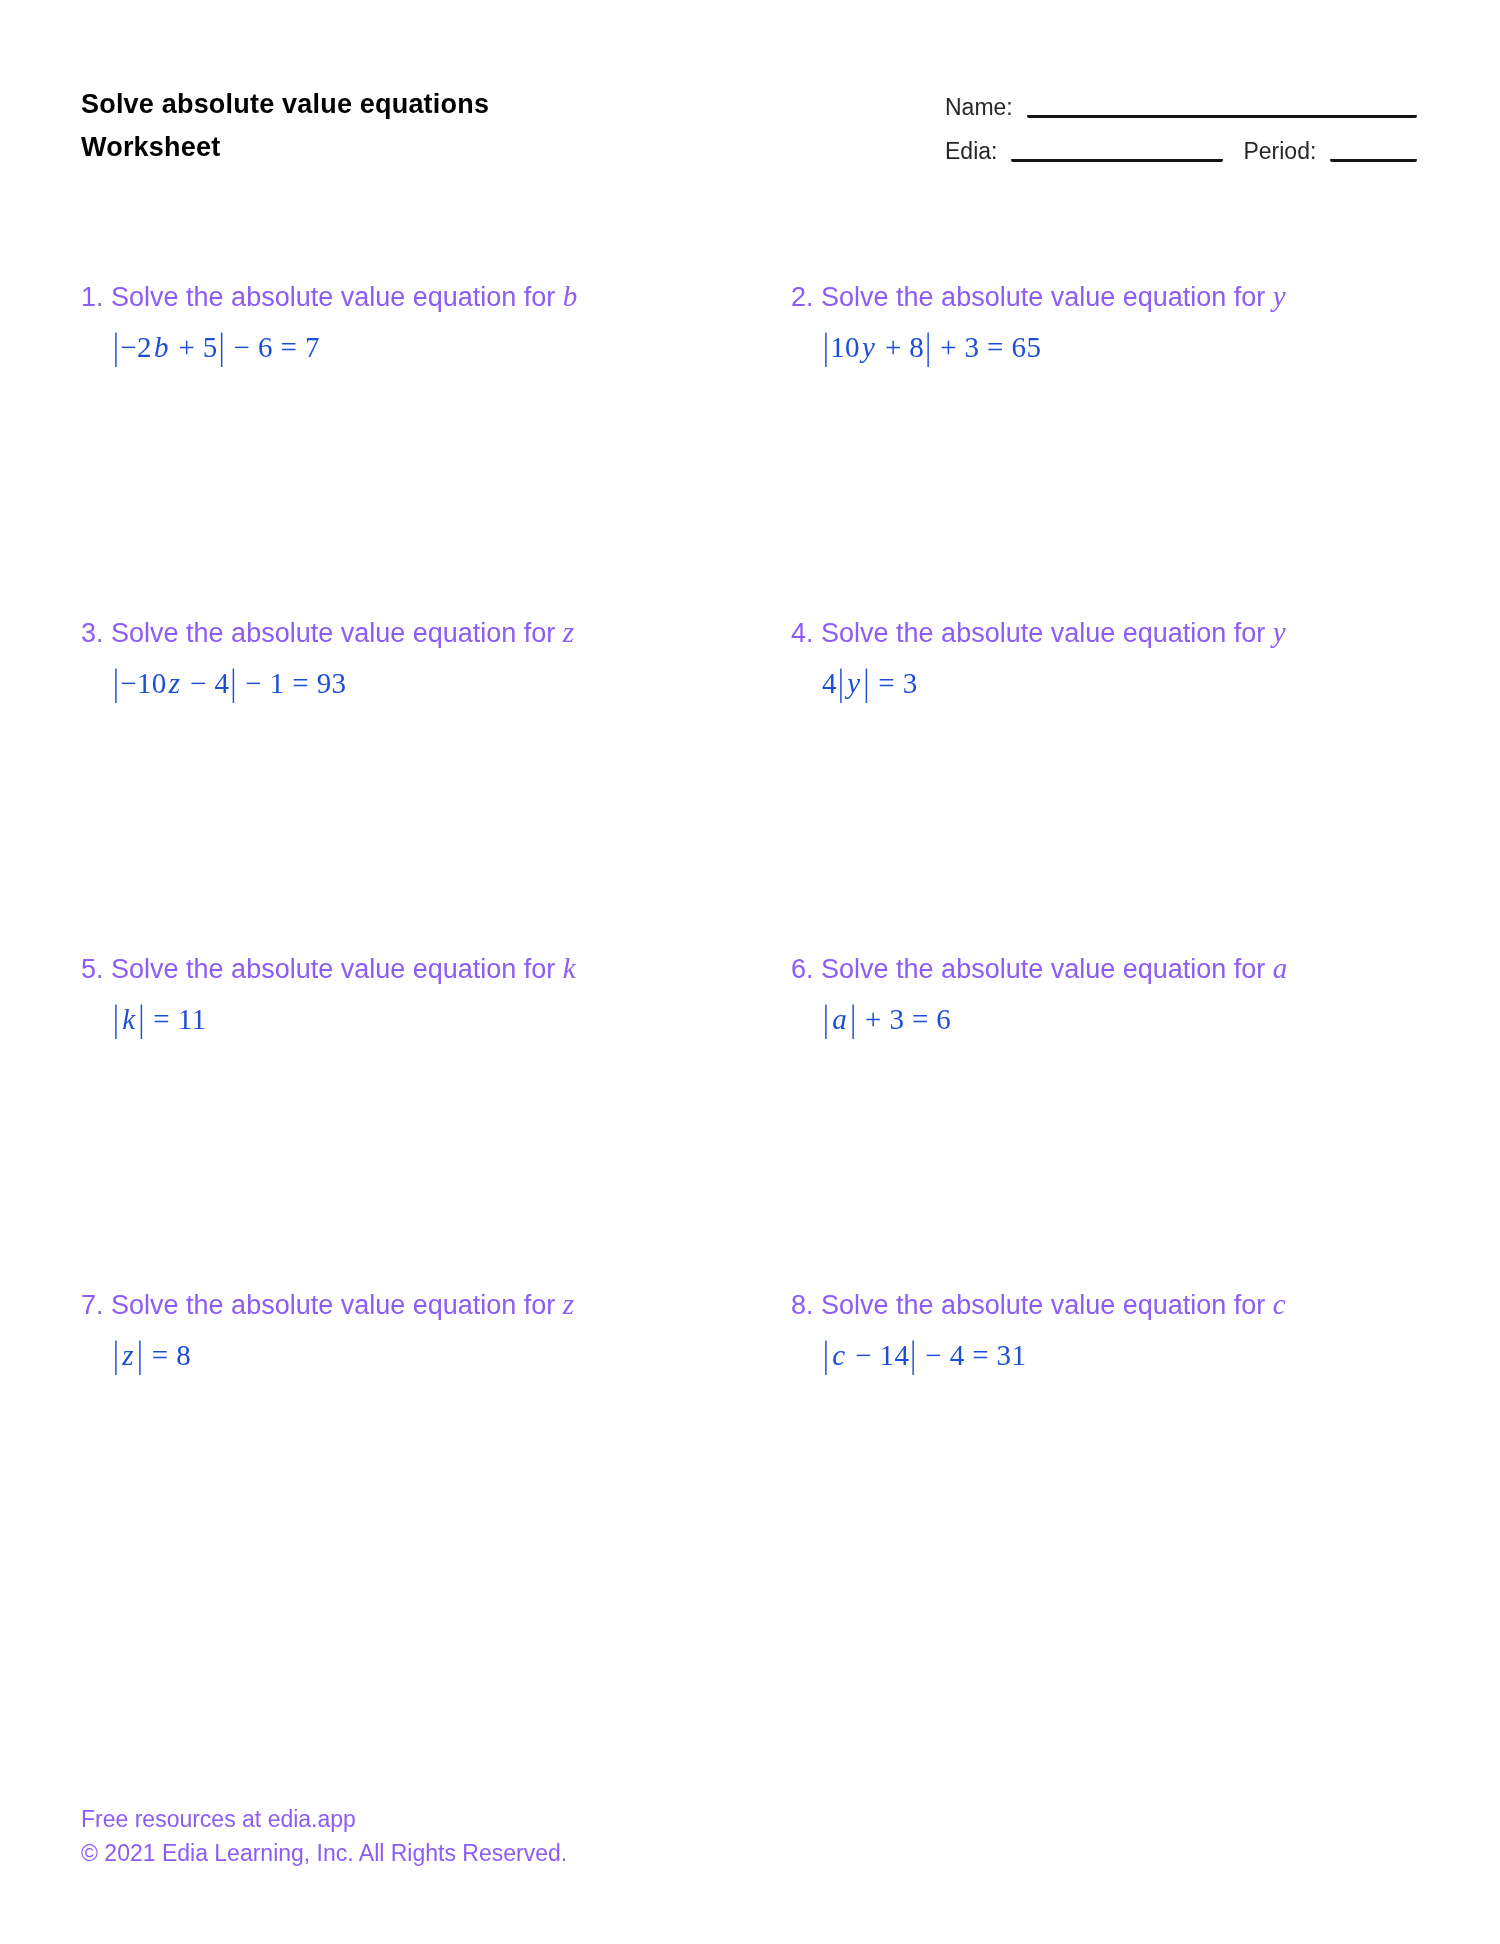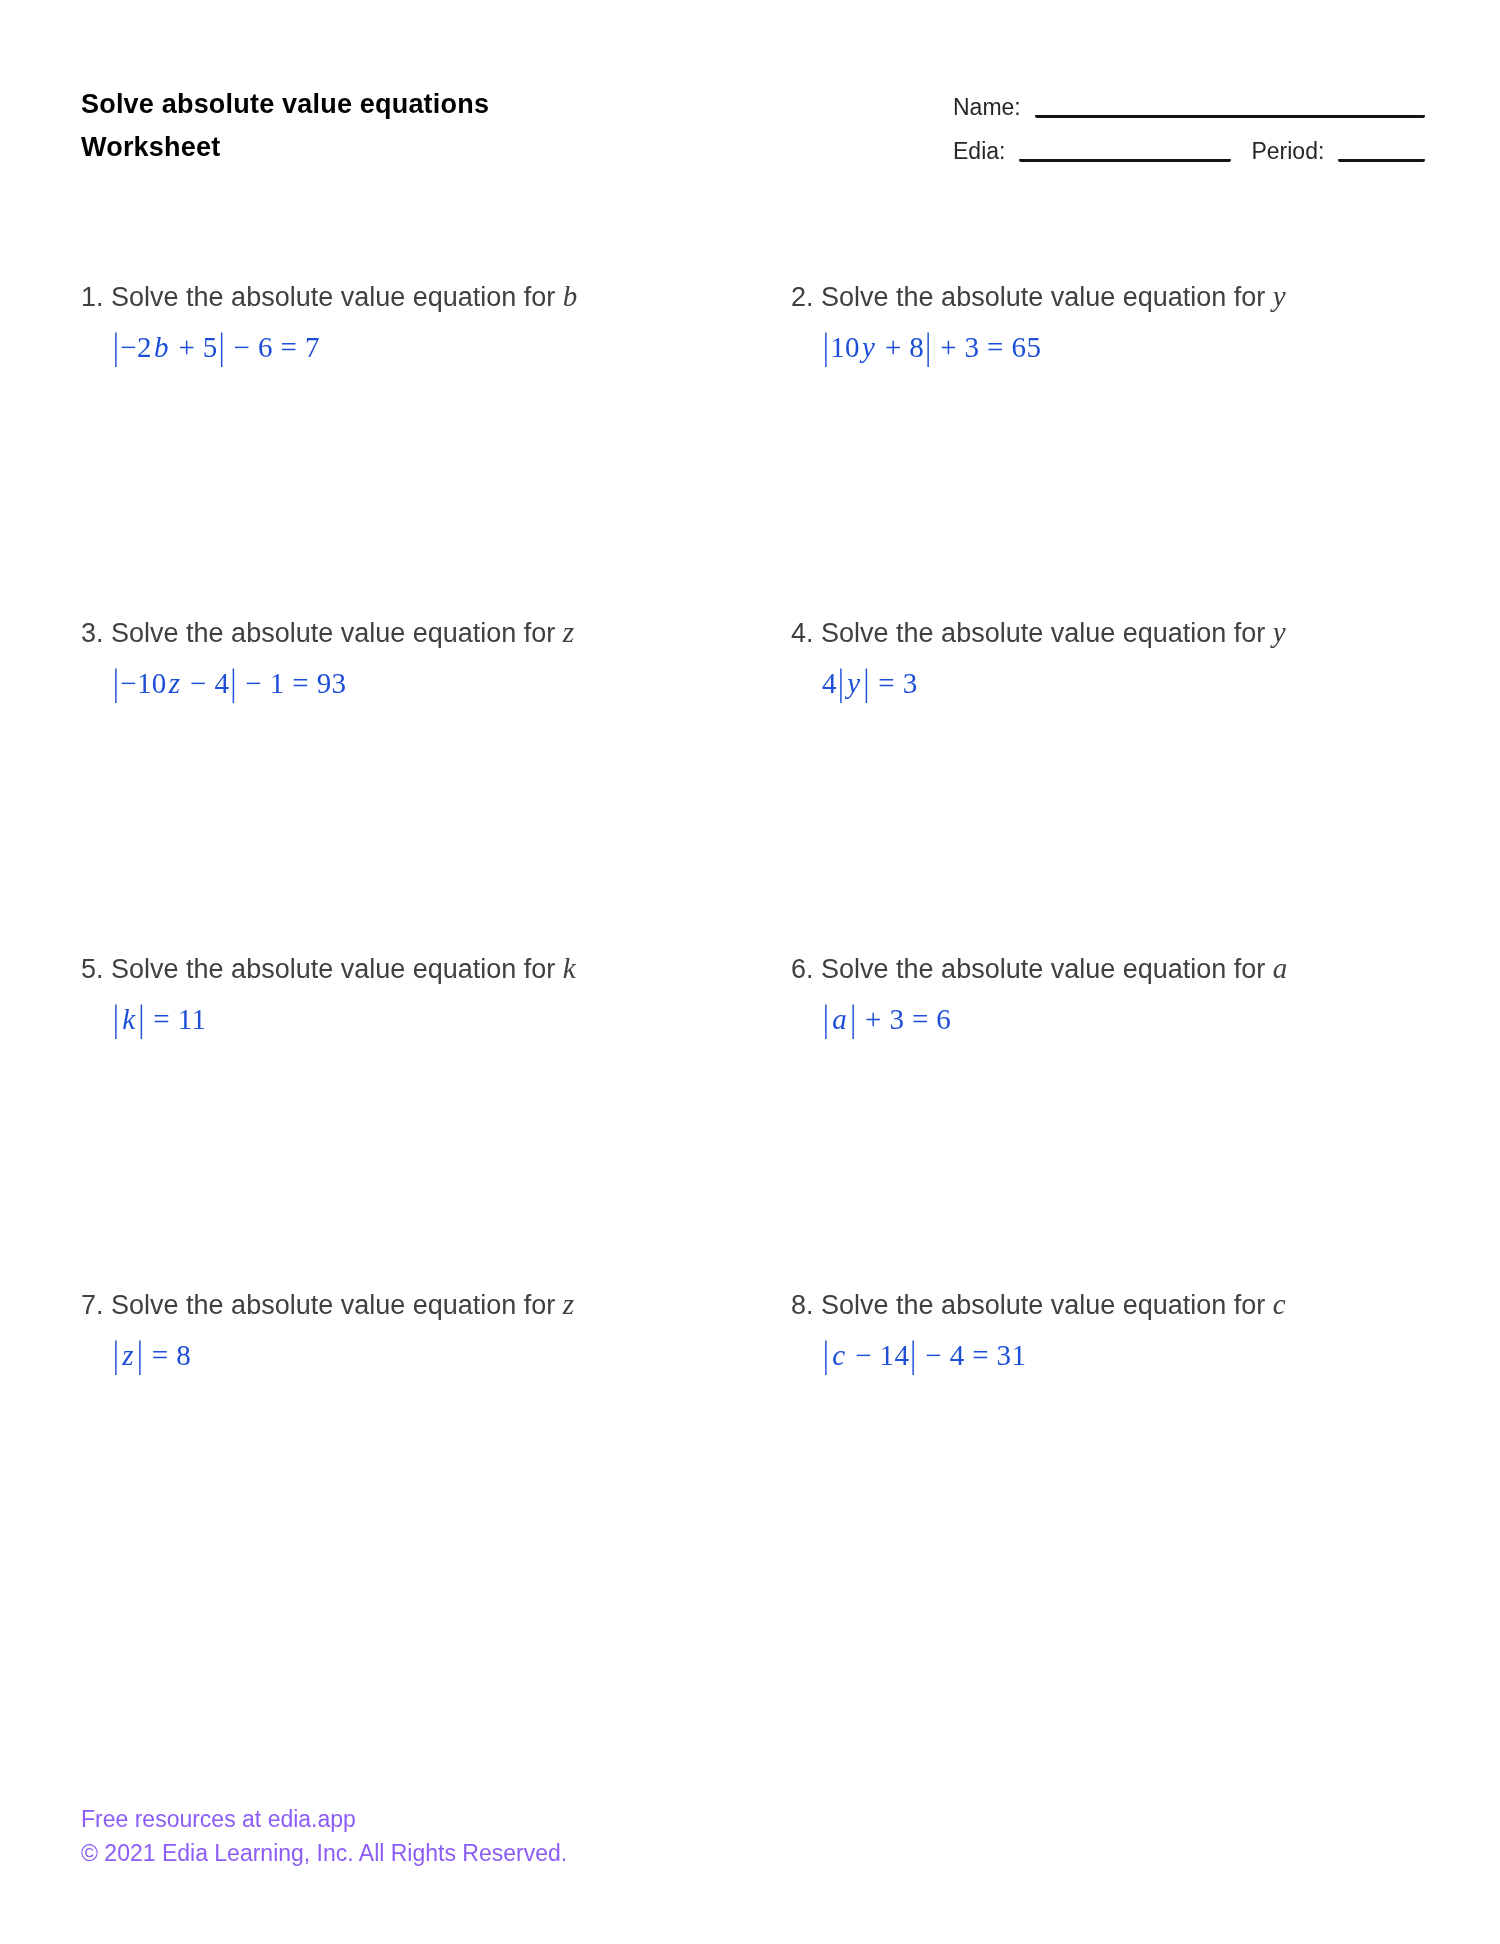--- a/index.html
+++ b/index.html
@@ -14,40 +14,40 @@
   }
 
   
   .title-block {
     position: absolute; left: 81px; top: 83px;
     font-size: 27px; font-weight: 700; line-height: 43px;
     letter-spacing: 0.2px; color: #000000;
   }
   .fields {
     position: absolute; left: 945px; top: 93px; width: 472px;
-    font-size: 23px; color: #26272a; margin-left: 8px;
+    font-size: 23px; color: #26272a;
   }
   .field-row { display: flex; align-items: flex-end; height: 28px; }
   .field-row + .field-row { margin-top: 16px; }
   .field-label { white-space: nowrap; }
   .blank {
     border-bottom: 3px solid #141414; border-radius: 2px;
     margin-bottom: 3px; margin-left: 14px; height: 1px;
   }
   .blank-name { flex: 1; }
   .blank-date { width: 212px; }
   .period-label { margin-left: 20px; }
   .blank-period { flex: 1; }
 
   
   .problems {
     position: absolute; left: 81px; top: 278px; width: 1336px;
     display: grid; grid-template-columns: 710px 1fr; grid-auto-rows: 336px;
   }
-  .problem-label { font-size: 27px; line-height: 36px; color: #404040; }
+  .problem-label { font-size: 27px; line-height: 36px; color: #8b5cf6; }
   .problem-variable {
     font-family: "Liberation Serif", serif; font-style: italic;
     font-size: 29px;
   }
   .equation {
     margin: 16px 0 0 31px;
     font-family: "Liberation Serif", serif;
     font-size: 29px; letter-spacing: 0.4px; color: #1d4ed8;
     white-space: pre;
   }

